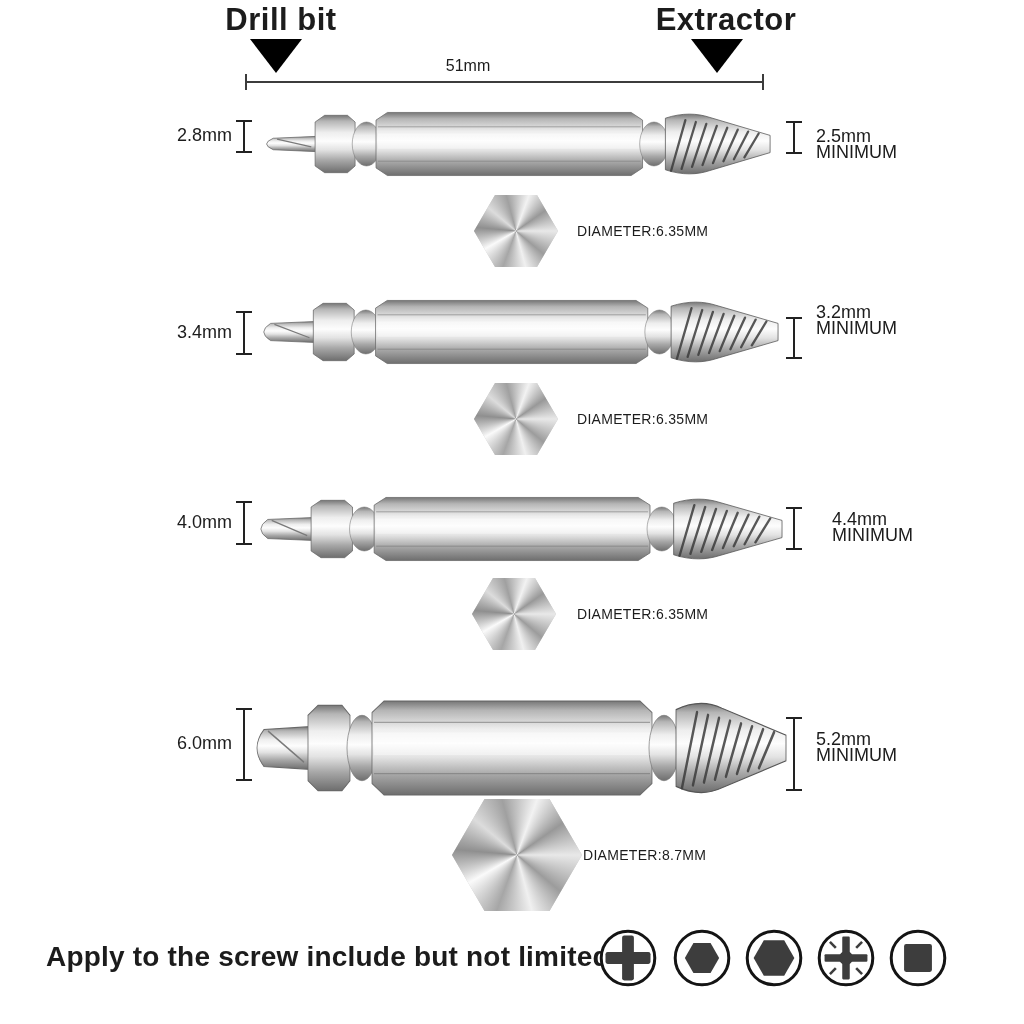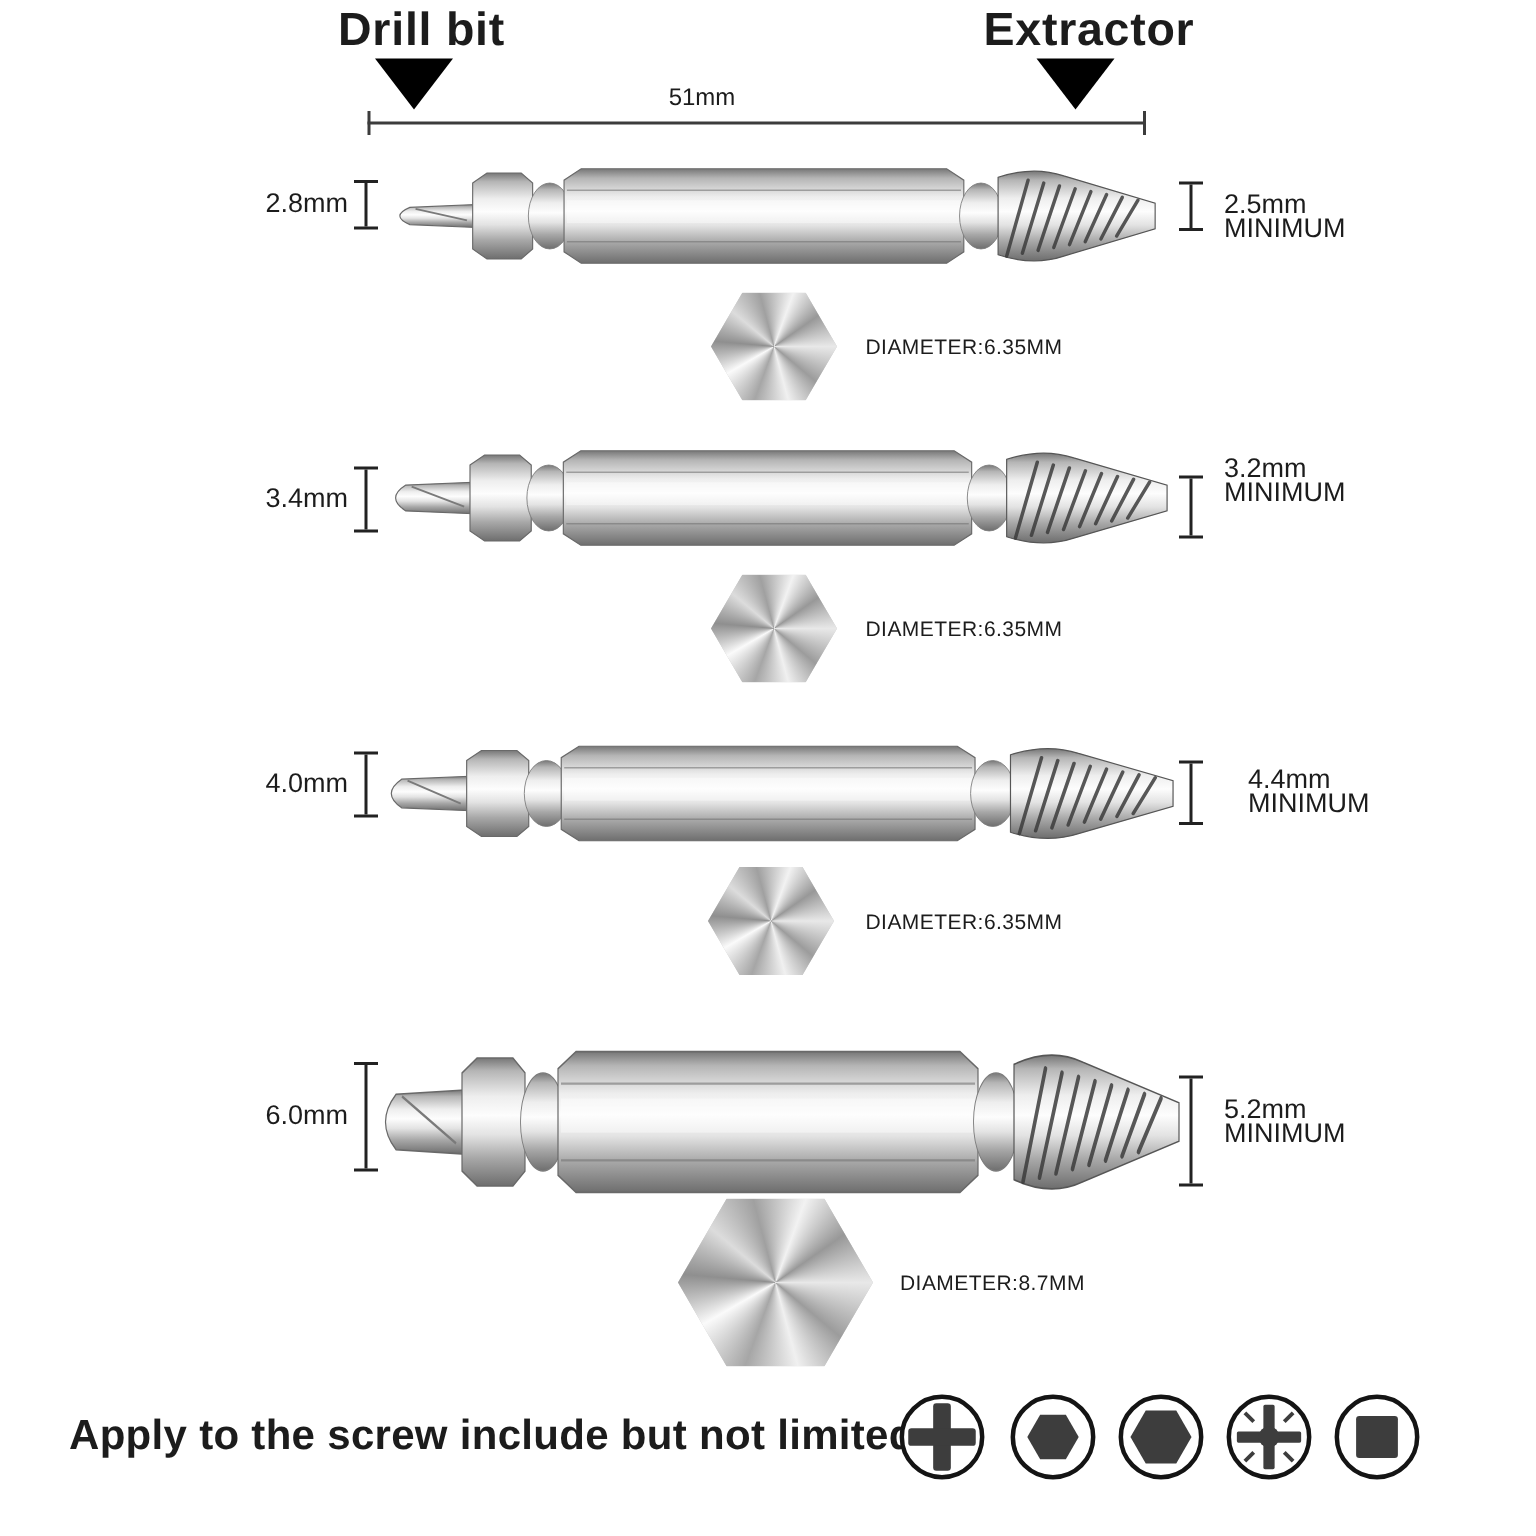--- a/index.html
+++ b/index.html
@@ -40,21 +40,21 @@
     background-image:conic-gradient(from 90deg at 50% 50%,
       #e8e8e8,#9c9c9c 40deg,#f0f0f0 75deg,#a6a6a6 110deg,#fafafa 150deg,
       #8f8f8f 185deg,#dcdcdc 220deg,#a0a0a0 255deg,#f2f2f2 290deg,#989898 325deg,#e8e8e8 360deg);
     clip-path:polygon(0 50%,25% 0,75% 0,100% 50%,75% 100%,25% 100%);}
   #h1{left:474px;top:195px;width:84px;height:72px;}
   #h2{left:474px;top:383px;width:84px;height:72px;}
   #h3{left:472px;top:578px;width:84px;height:72px;}
   #h4{left:452px;top:799px;width:130px;height:112px;}
   .dia-label{font-size:14px;letter-spacing:0.3px;}
   #d1{left:577px;top:223px;} #d2{left:577px;top:411px;}
-  #d3{left:577px;top:606px;} #d4{left:583px;top:847px;margin-left:17px;}
+  #d3{left:577px;top:606px;} #d4{left:583px;top:847px;}
   
   #caption{left:46px;top:941px;font-size:28px;font-weight:600;letter-spacing:0.2px;}
   .screw-icon{position:absolute;top:928px;width:60px;height:60px;}
   #i1{left:598px;} #i2{left:672px;} #i3{left:744px;} #i4{left:816px;} #i5{left:888px;}
 </style>
 </head>
 <body>
 
 <div id="canvas">
 

